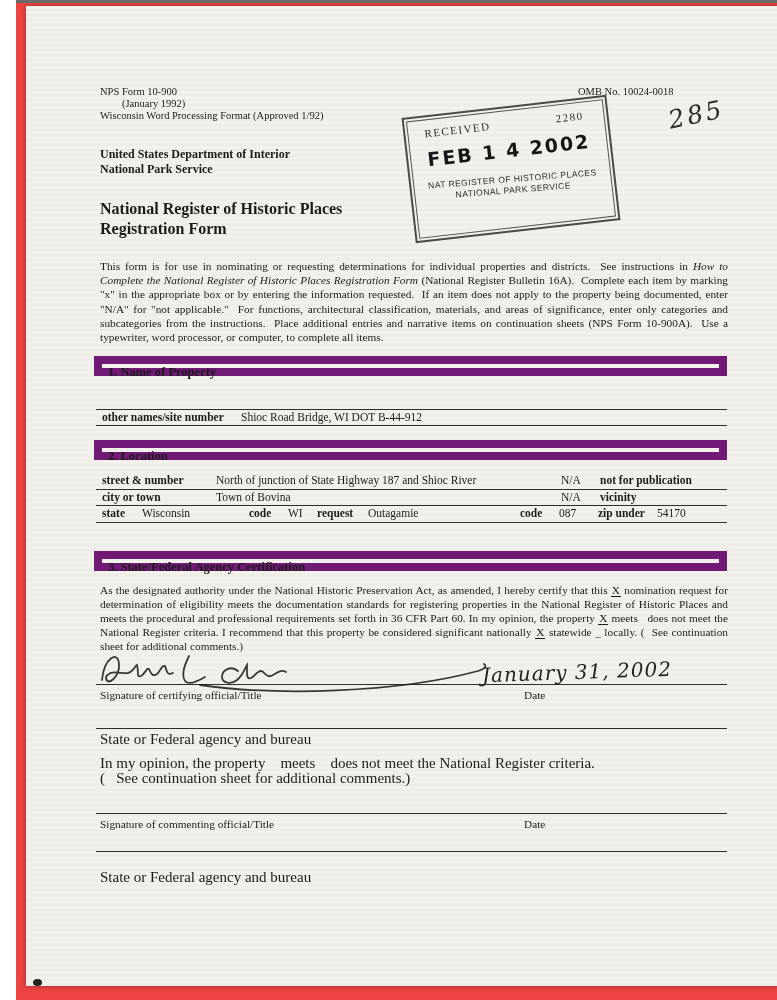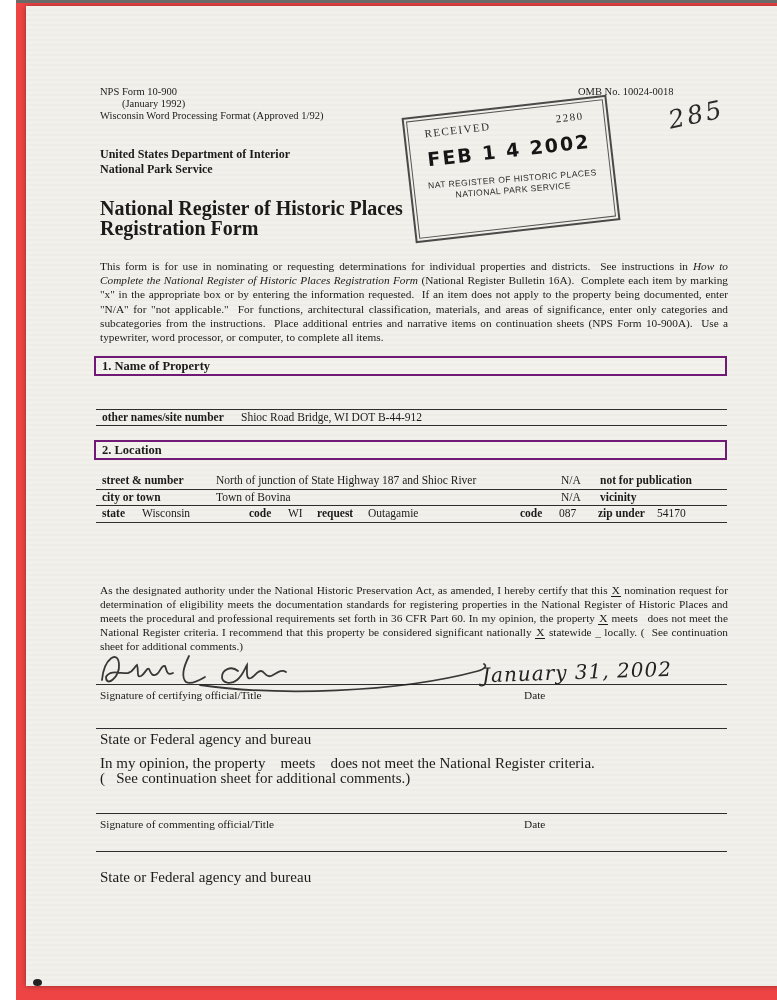--- a/index.html
+++ b/index.html
@@ -19,26 +19,26 @@
   }
   .edge-top{position:absolute;left:0;top:0;width:777px;height:3px;background:#6a6a68;z-index:2;}
   .spot{position:absolute;background:#222;border-radius:50%;z-index:2;}
   .abs{position:absolute;z-index:1;}
   .t10{font-size:10.5px;line-height:12px;}
   .t11{font-size:15px;line-height:13px;}
   .t12{font-size:12px;line-height:14px;}
   .b{font-weight:700;}
   .i{font-style:italic;}
   .pre{white-space:pre-wrap;}
-  .title{font-size:20px;font-weight:700;line-height:17px;}
+  .title{font-size:16px;font-weight:700;line-height:17px;}
   .para{font-size:11.3px;line-height:14.2px;text-align:justify;}
   .rule{position:absolute;height:1px;background:#2e2e2e;z-index:1;}
   .secbox{
     position:absolute;left:78px;width:633px;height:20px;box-sizing:border-box;
-    border:2px solid #701a75;font-weight:700;font-size:12.5px;
+    border:8px solid #701a75;font-weight:700;font-size:12.5px;
     padding:1px 0 0 6px;z-index:1;background:rgba(255,255,255,0.15);
   }
   .rowline{position:absolute;left:0;width:777px;height:14px;z-index:1;font-size:11.5px;}
   .rowline span{position:absolute;white-space:nowrap;}
   .xmark{border-bottom:1px solid #1b1b1b;padding:0 1px;}
   .stamp{
     position:absolute;left:392px;top:106px;width:202px;height:122px;
     border:2px solid rgba(45,45,45,.85);transform:rotate(-6.5deg);
     z-index:1;color:#2d2d2d;
   }
@@ -133,20 +133,21 @@
     <span style="left:272px;">WI</span>
     <span class="b" style="left:301px;">request</span>
     <span style="left:352px;">Outagamie</span>
     <span class="b" style="left:504px;">code</span>
     <span style="left:543px;">087</span>
     <span class="b" style="left:582px;">zip under</span>
     <span style="left:641px;">54170</span>
   </div>
   <div class="rule" style="left:80px;top:522px;width:631px;"></div>
 
+  <div class="secbox" style="top:551px;">3.  State/Federal Agency Certification</div>
   <div class="abs para" style="left:84px;top:584px;width:628px;line-height:13.9px;">
     <span class="pre">As the designated authority under the National Historic Preservation Act, as amended, I hereby certify that this</span>
     <span class="xmark">X</span>
     <span class="pre">nomination request for determination of eligibility meets the documentation standards for registering properties in the National Register of Historic Places and meets the procedural and professional requirements set forth in 36 CFR Part 60. In my opinion, the property</span>
     <span class="xmark">X</span>
     <span class="pre">meets   does not meet the National Register criteria. I recommend that this property be considered significant nationally</span>
     <span class="xmark">X</span>
     <span class="pre">statewide</span>
     <span>_</span>
     <span class="pre">locally. (  See continuation sheet for additional comments.)</span>

